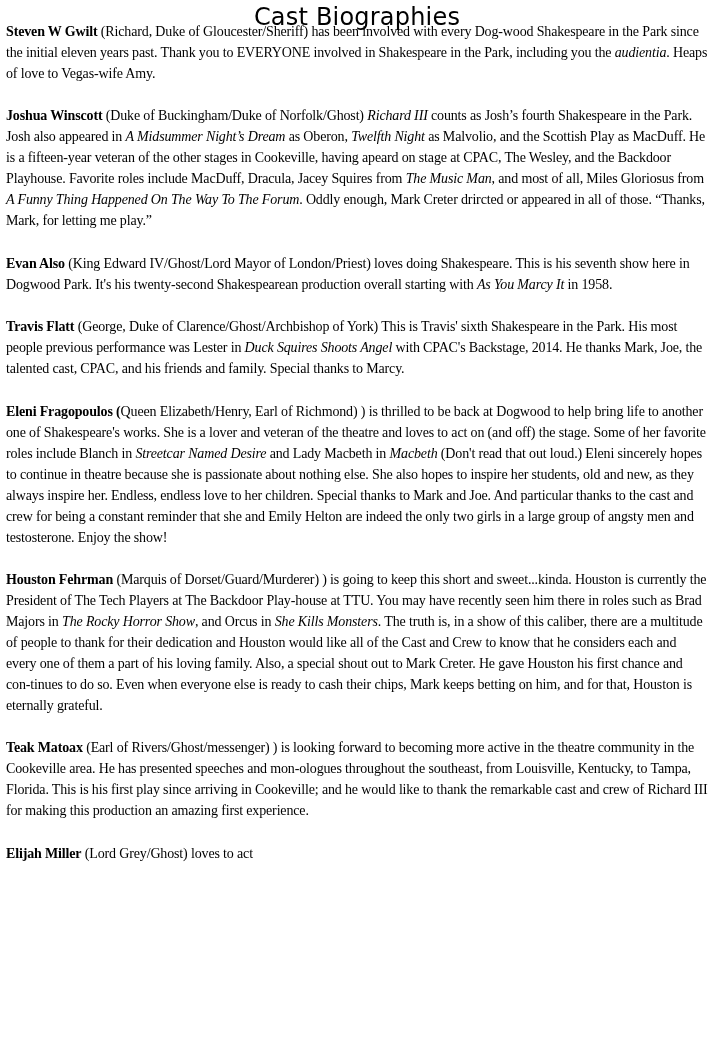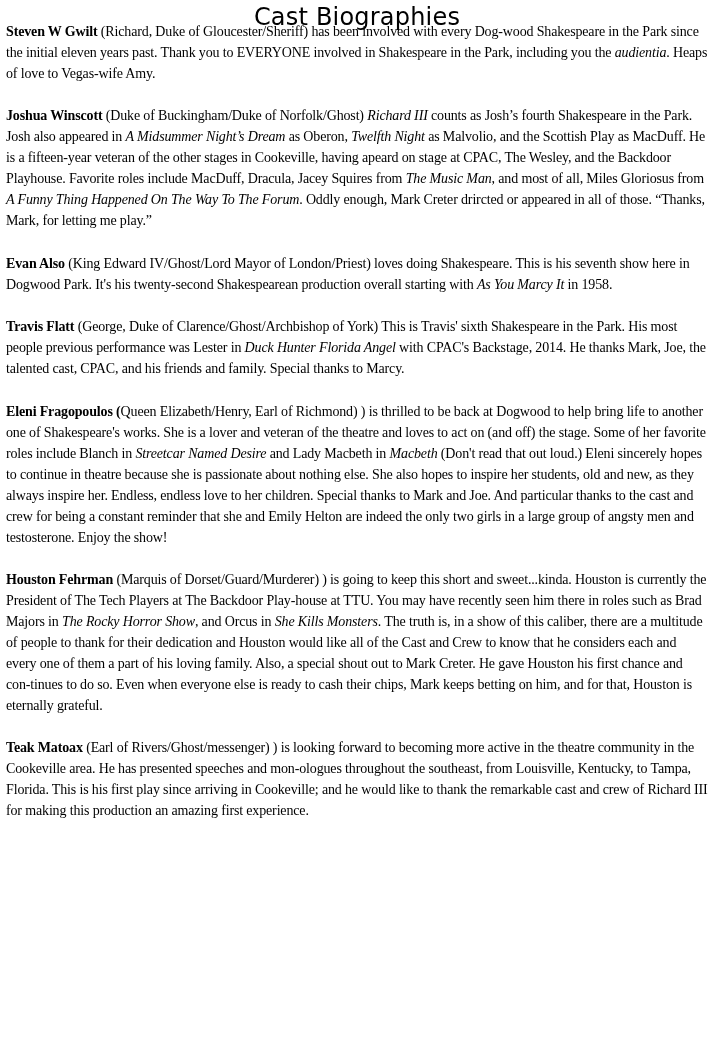--- a/index.html
+++ b/index.html
@@ -45,18 +45,19 @@
   </style>
 </head>
 <body>
 
 <div class="page">
   <div class="title">Cast Biographies</div>
   <div id="bios">
       <p class="bio"><span class="name">Steven W Gwilt</span><span> (Richard, Duke of Gloucester/Sheriff) has been involved with every Dog-wood Shakespeare in the Park since the initial eleven years past. Thank you to EVERYONE involved in Shakespeare in the Park, including you the </span><i>audientia</i><span>. Heaps of love to Vegas-wife Amy.</span></p>
       <p class="bio"><span class="name">Joshua Winscott</span><span> (Duke of Buckingham/Duke of Norfolk/Ghost) </span><i>Richard III</i><span> counts as Josh’s fourth Shakespeare in the Park. Josh also appeared in </span><i>A Midsummer Night’s Dream</i><span> as Oberon, </span><i>Twelfth Night</i><span> as Malvolio, and the Scottish Play as MacDuff. He is a fifteen-year veteran of the other stages in Cookeville, having apeard on stage at CPAC, The Wesley, and the Backdoor Playhouse. Favorite roles include MacDuff, Dracula, Jacey Squires from </span><i>The Music Man</i><span>, and most of all, Miles Gloriosus from </span><i>A Funny Thing Happened On The Way To The Forum</i><span>. Oddly enough, Mark Creter drircted or appeared in all of those. “Thanks, Mark, for letting me play.”</span></p>
       <p class="bio"><span class="name">Evan Also</span><span> (King Edward IV/Ghost/Lord Mayor of London/Priest) loves doing Shakespeare.  This is his seventh show here in Dogwood Park.  It's his twenty-second Shakespearean production overall starting with </span><i>As You Marcy It</i><span> in 1958.</span></p>
-      <p class="bio"><span class="name">Travis Flatt</span><span> (George, Duke of Clarence/Ghost/Archbishop of York)  This is Travis' sixth Shakespeare in the Park. His most people previous performance was Lester in </span><i>Duck Hunter Florida Angel</i><span> with CPAC's Backstage, 2014. He thanks Mark, Joe, the talented cast, CPAC, and his friends and family. Special thanks to Marcy.</span></p>
+      <p class="bio"><span class="name">Travis Flatt</span><span> (George, Duke of Clarence/Ghost/Archbishop of York)  This is Travis' sixth Shakespeare in the Park. His most people previous performance was Lester in </span><i>Duck Squires Shoots Angel</i><span> with CPAC's Backstage, 2014. He thanks Mark, Joe, the talented cast, CPAC, and his friends and family. Special thanks to Marcy.</span></p>
       <p class="bio"><span class="name">Eleni Fragopoulos (</span><span>Queen Elizabeth/Henry, Earl of Richmond) ) is thrilled to be back at Dogwood to help bring life to another one of Shakespeare's works. She is a lover and veteran of the theatre and loves to act on (and off) the stage. Some of her favorite roles include Blanch in </span><i>Streetcar Named Desire</i><span> and Lady Macbeth in </span><i>Macbeth</i><span> (Don't read that out loud.) Eleni sincerely hopes to continue in theatre because she is passionate about nothing else. She also hopes to inspire her students, old and new, as they always  inspire her. Endless, endless love to her children. Special thanks to  Mark and Joe. And particular thanks to the cast and crew for being a constant reminder that she and Emily Helton are indeed the only two girls in a large group of angsty men and testosterone. Enjoy the show!</span></p>
       <p class="bio"><span class="name">Houston Fehrman</span><span> (Marquis of Dorset/Guard/Murderer) ) is going to keep this short and sweet...kinda.  Houston is currently the President of The Tech Players at The Backdoor Play-house at TTU.  You may have recently seen him there in roles such as Brad Majors in </span><i>The Rocky Horror Show</i><span>, and Orcus in </span><i>She Kills Monsters</i><span>.  The truth is, in a show of this caliber, there are a multitude of people to thank for their dedication and Houston would like all of the Cast and Crew to know that he considers each and every one of them a part of his loving family.  Also, a special shout out to Mark Creter.  He gave Houston his first chance and con-tinues to do so.  Even when everyone else is ready to cash their chips, Mark keeps betting on him, and for that, Houston is eternally grateful.</span></p>
       <p class="bio"><span class="name">Teak Matoax</span><span> (Earl of Rivers/Ghost/messenger) ) is looking forward to becoming more active in the theatre community in the Cookeville area. He has presented speeches and mon-ologues throughout the southeast, from Louisville, Kentucky, to Tampa, Florida. This is his first play since arriving in Cookeville; and he would like to thank the remarkable cast and crew of Richard III for making this production an amazing first experience.</span></p>
+      <p class="bio"><span class="name">Elijah Miller</span><span> (Lord Grey/Ghost) loves to act</span></p>
     </div>
 </div>
 
 </body></html>

